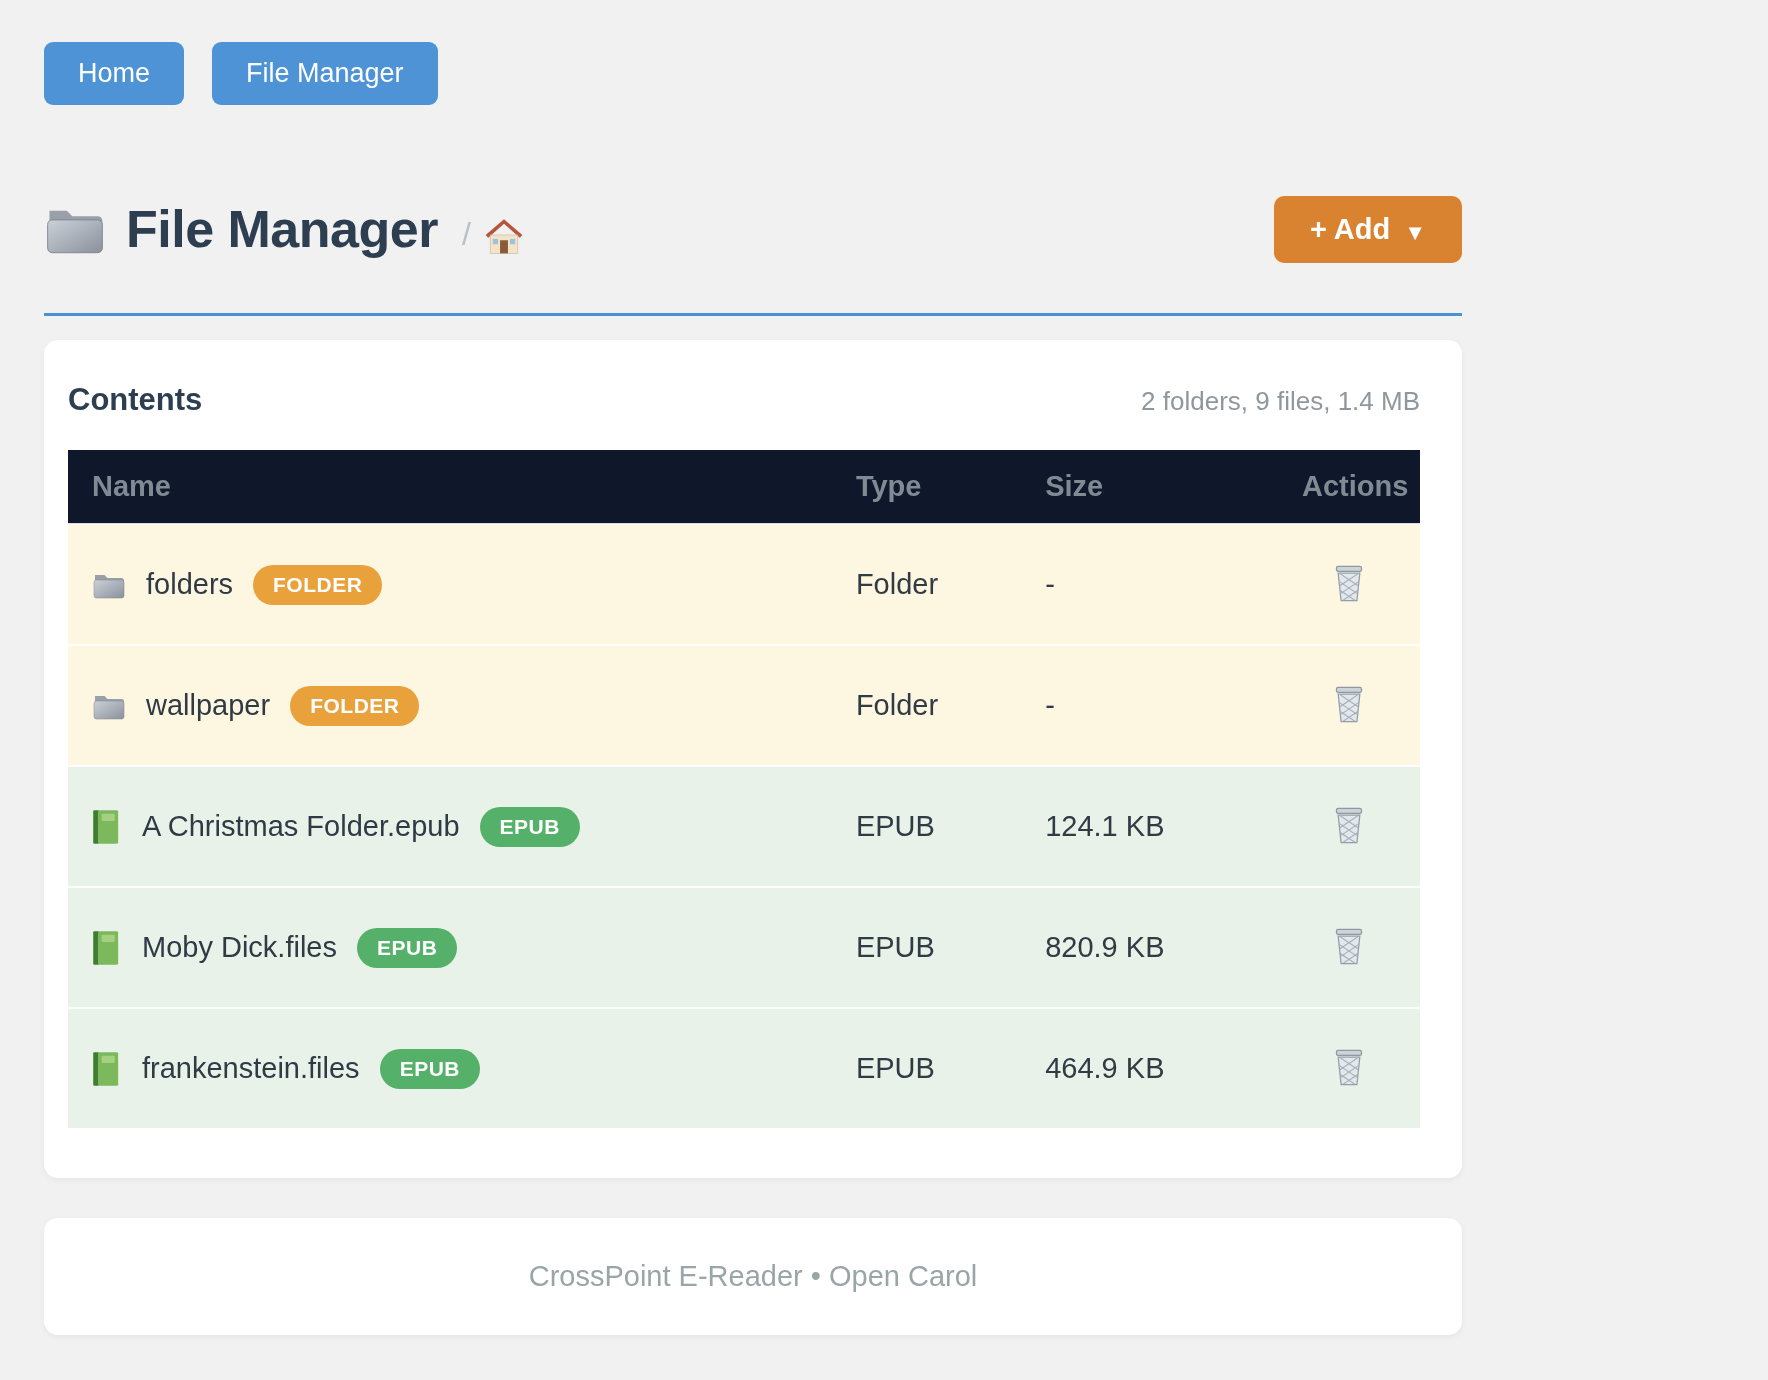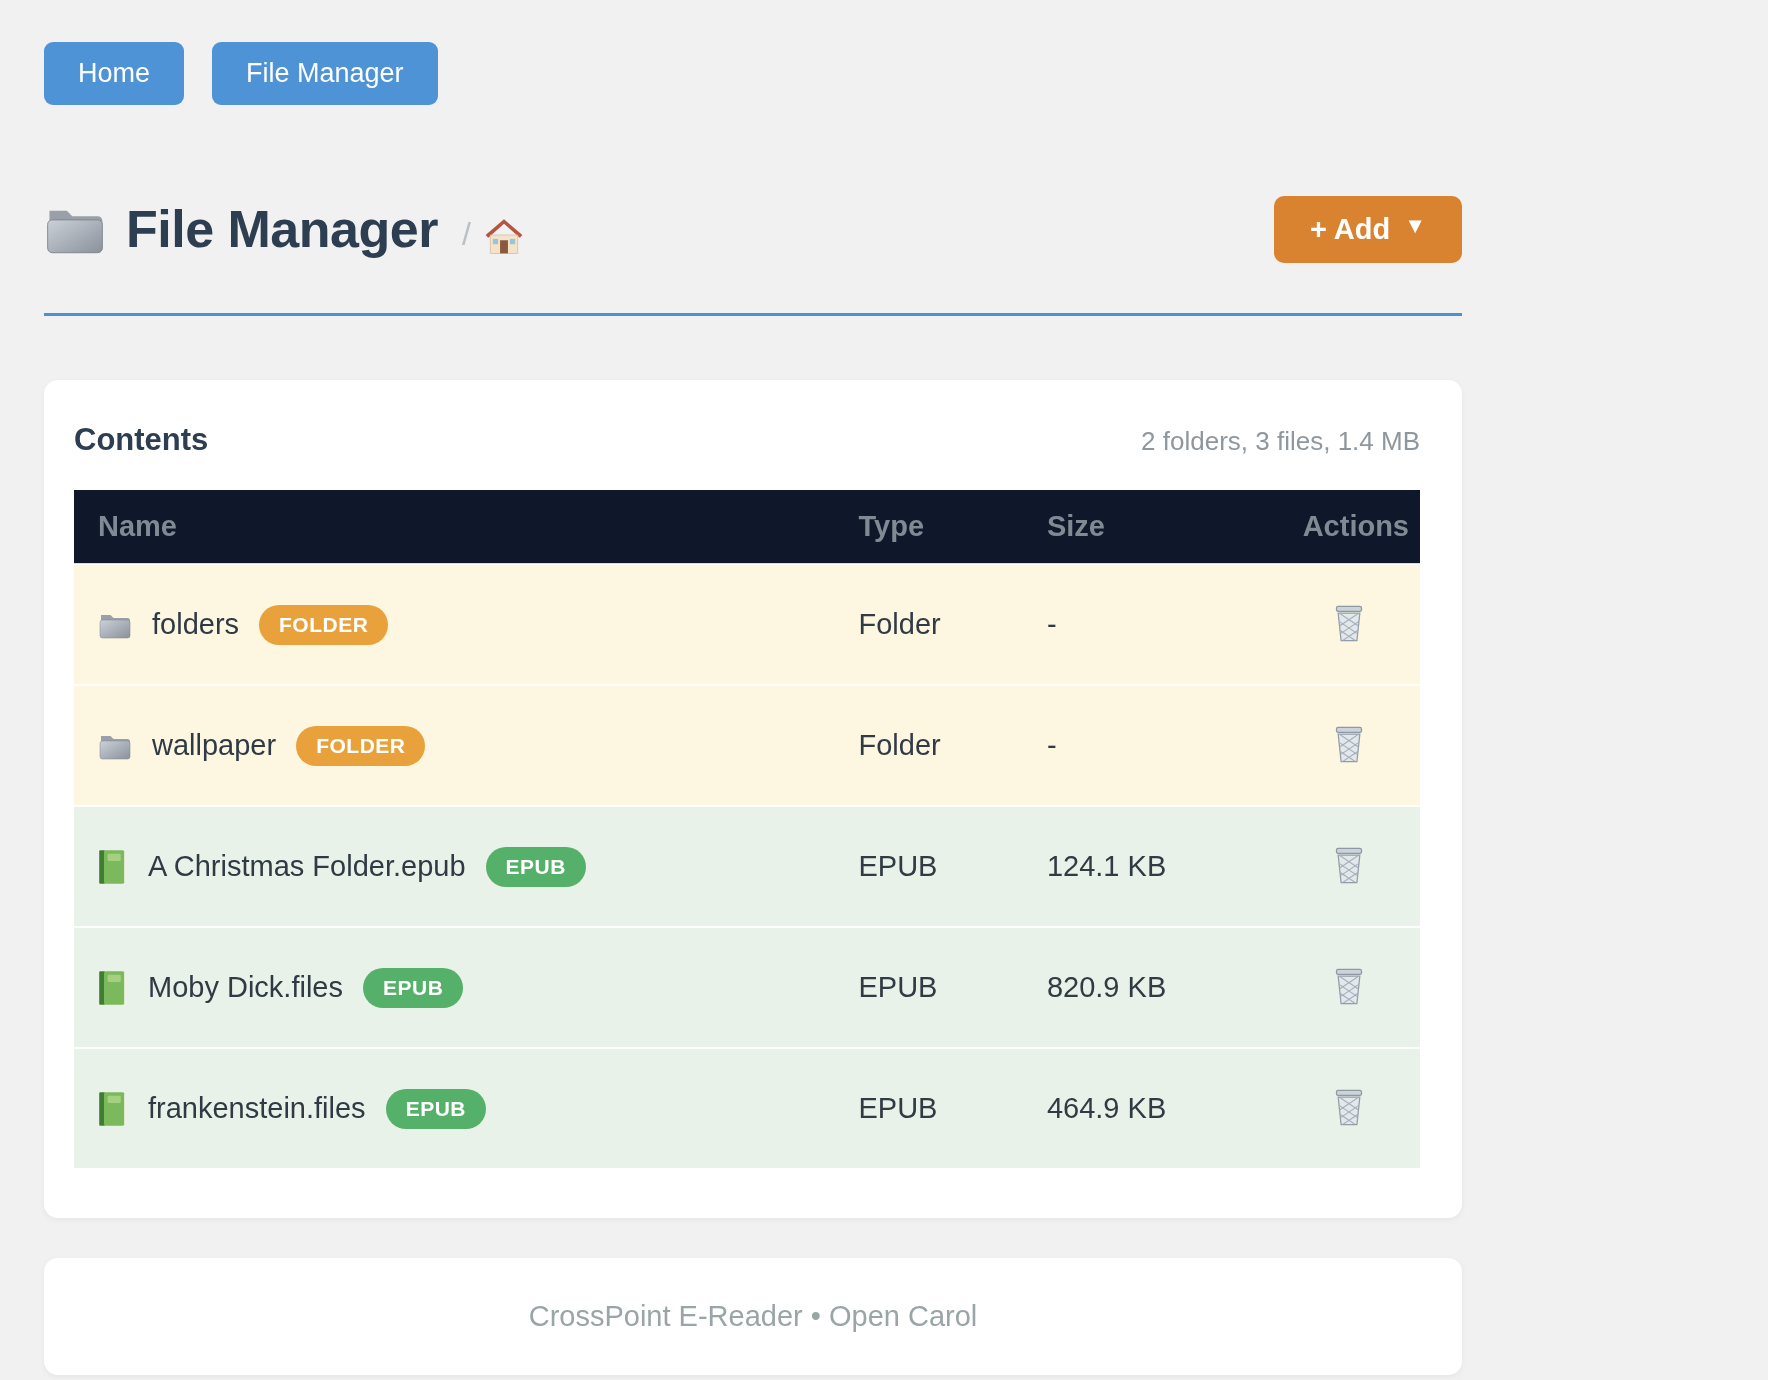--- a/index.html
+++ b/index.html
@@ -27,30 +27,30 @@
   }
   .title-wrap { display: flex; align-items: center; }
   .title-folder-icon { width: 62px; height: 54px; margin-right: 20px; }
   h1.page-title { font-size: 52px; font-weight: bold; margin: 0; color: #2c3e50; letter-spacing: -0.5px; }
   .crumb-sep { font-size: 32px; color: #b9c0c6; margin: 10px 12px 0 24px; }
   .crumb-home-icon { width: 42px; height: 40px; margin-top: 12px; cursor: pointer; }
   .add-btn {
     background: #d9822f; color: #ffffff; border: none;
     font-family: inherit; font-size: 29px; font-weight: bold;
     padding: 17px 36px; border-radius: 10px; cursor: pointer;
-    display: inline-flex; align-items: flex-start; gap: 14px;
+    display: inline-flex; align-items: flex-end; gap: 14px;
   }
   .add-caret { font-size: 22px; }
 
   .blue-rule { height: 3px; background: #4b92d5; border: none; margin: 42px 0 0 0; }
 
   
   .card {
-    background: #ffffff; border-radius: 14px; margin-top: 64px;
-    padding: 42px 42px 50px 30px;
+    background: #ffffff; border-radius: 14px; margin-top: 24px;
+    padding: 42px 42px 50px 24px;
     box-shadow: 0 2px 6px rgba(0,0,0,0.05);
   }
   .card-head { display: flex; justify-content: space-between; align-items: baseline; }
   .card-title { font-size: 31px; font-weight: bold; margin: 0; color: #2c3e50; }
   .card-summary { font-size: 26px; color: #8e979e; }
 
   table.files { width: 100%; border-collapse: collapse; margin-top: 32px; font-size: 29px; }
   table.files thead th {
     background: #0f172a; color: #7f8a93; font-weight: bold; text-align: left;
     padding: 20px 0 20px 24px; font-size: 29px;
@@ -154,21 +154,21 @@
       <span>+ Add</span>
       <span class="add-caret">▼</span>
     </button>
   </div>
 
   <hr class="blue-rule">
 
   <div class="card">
     <div class="card-head">
       <h2 class="card-title">Contents</h2>
-      <span class="card-summary">2 folders, 3 files, 1.4 MB</span>
+      <span class="card-summary">2 folders, 9 files, 1.4 MB</span>
     </div>
 
     <table class="files">
       <thead>
         <tr>
           <th class="col-name">Name</th>
           <th class="col-type">Type</th>
           <th class="col-size">Size</th>
           <th class="col-actions">Actions</th>
         </tr>

